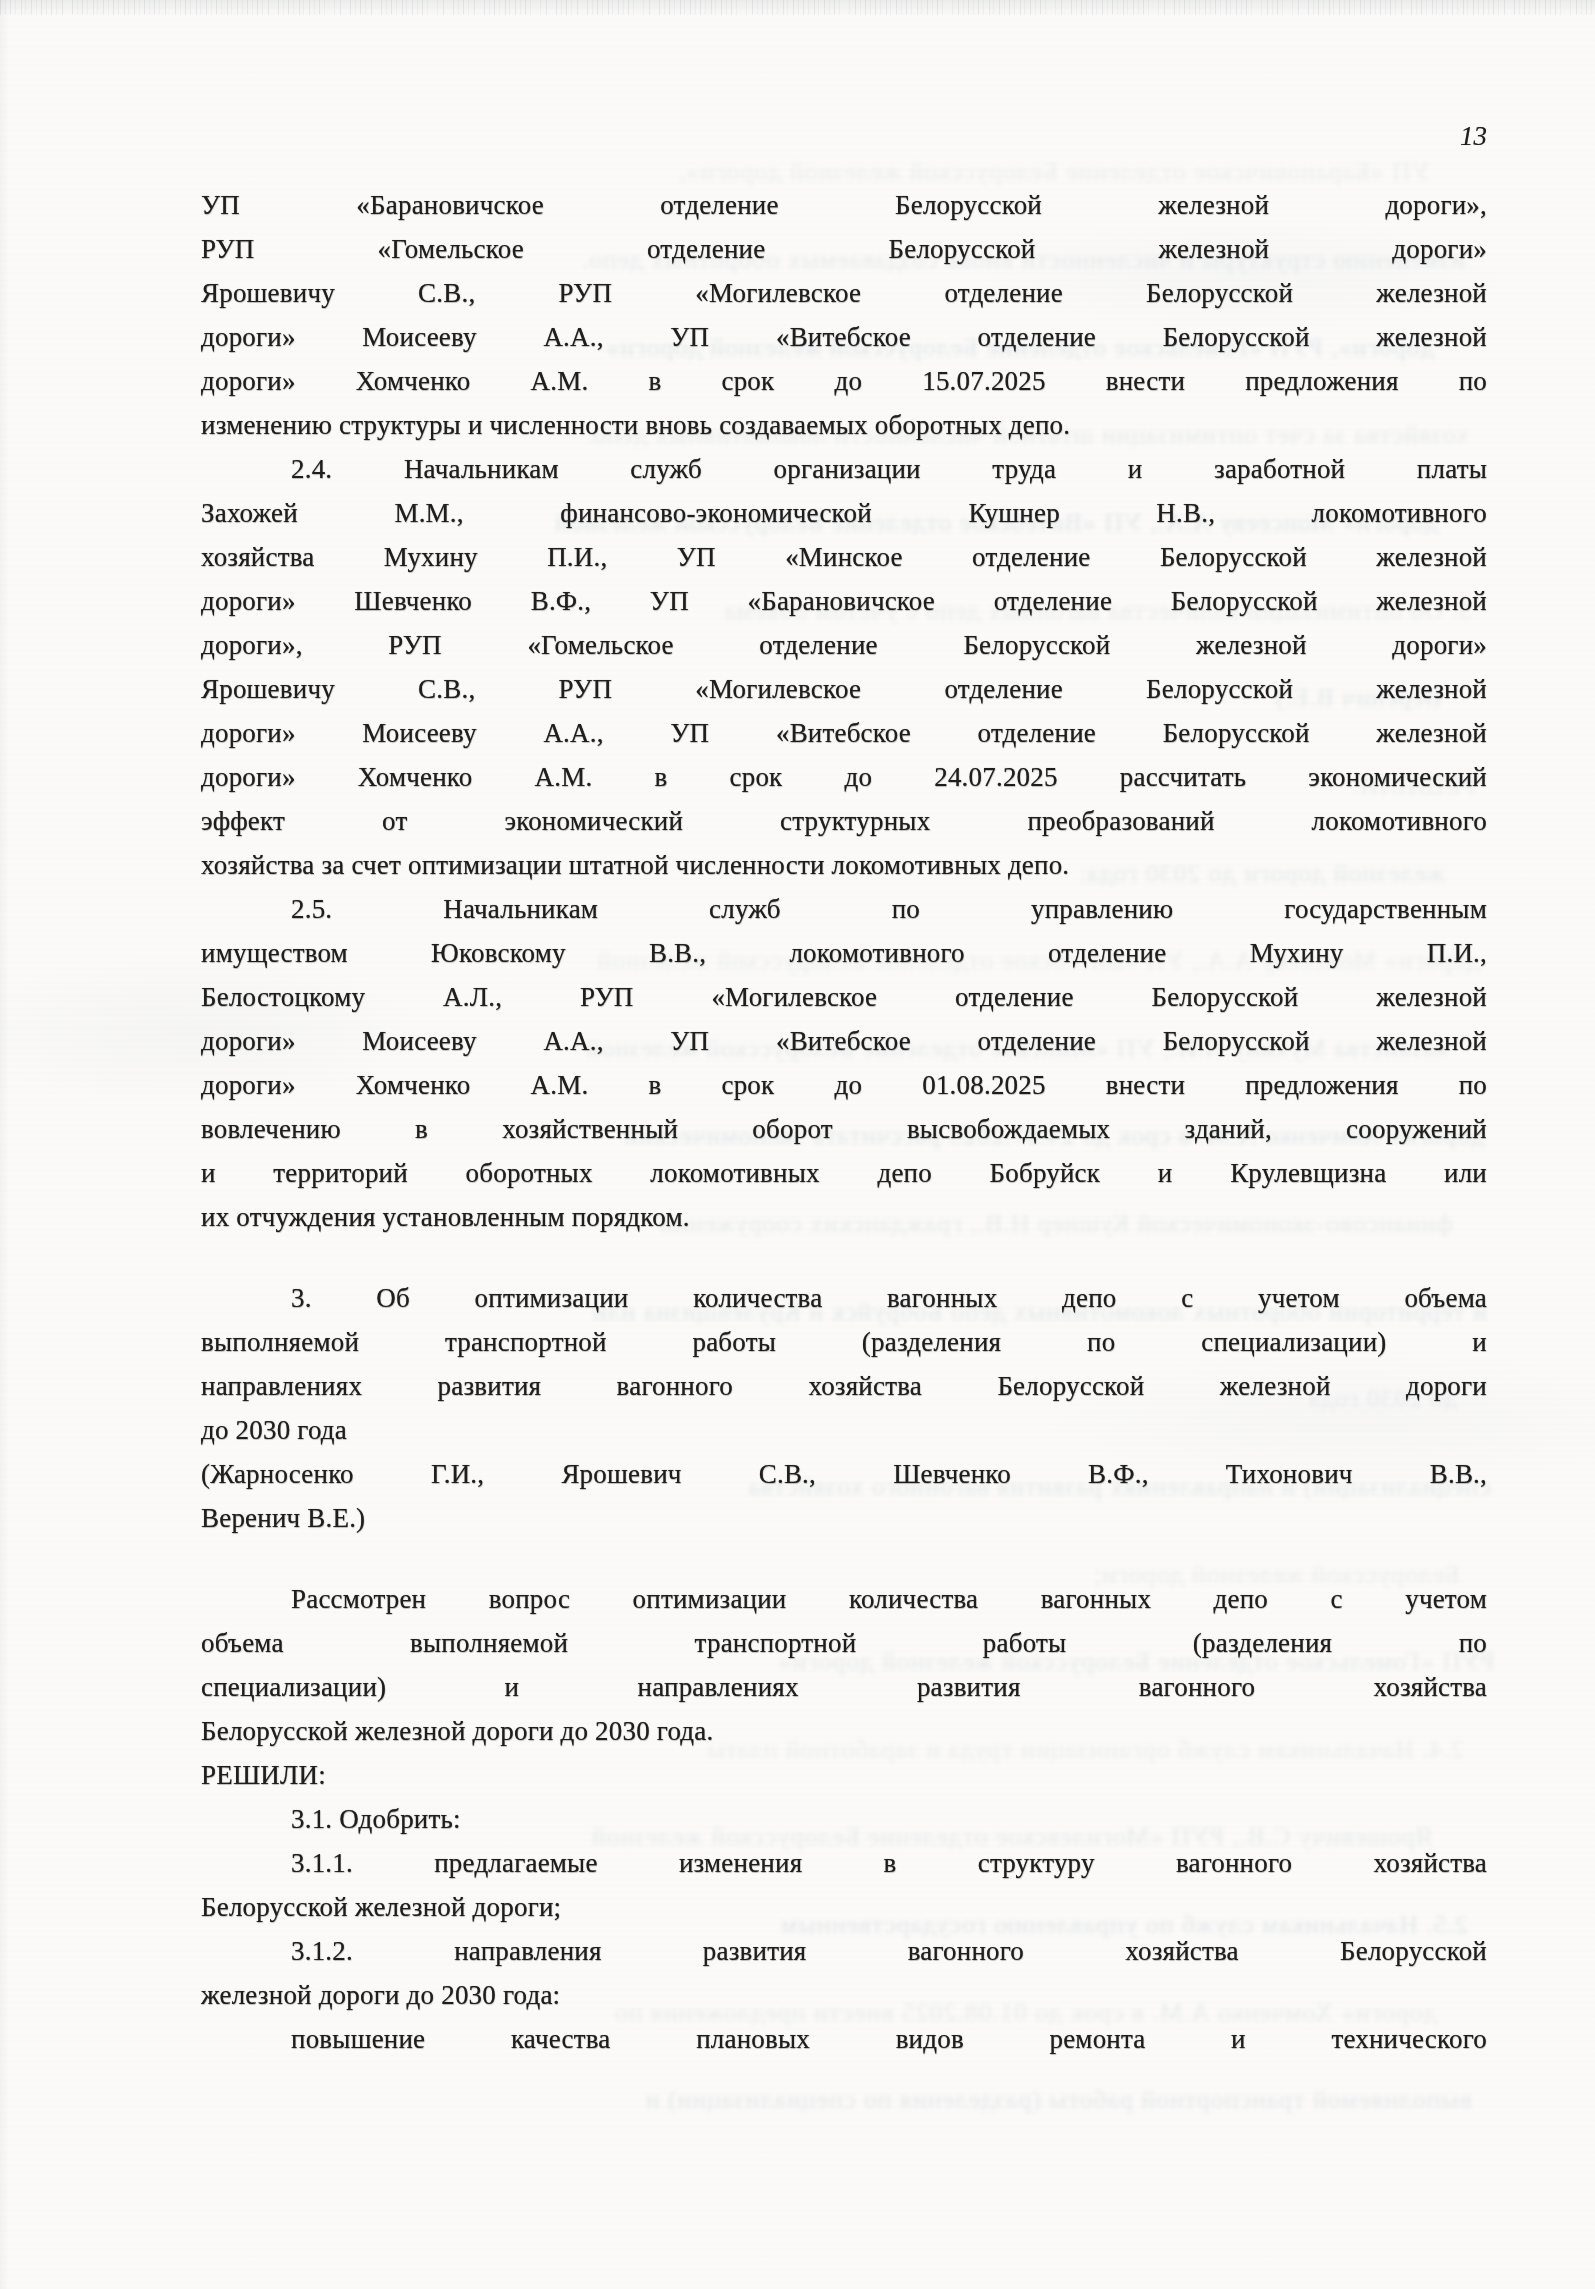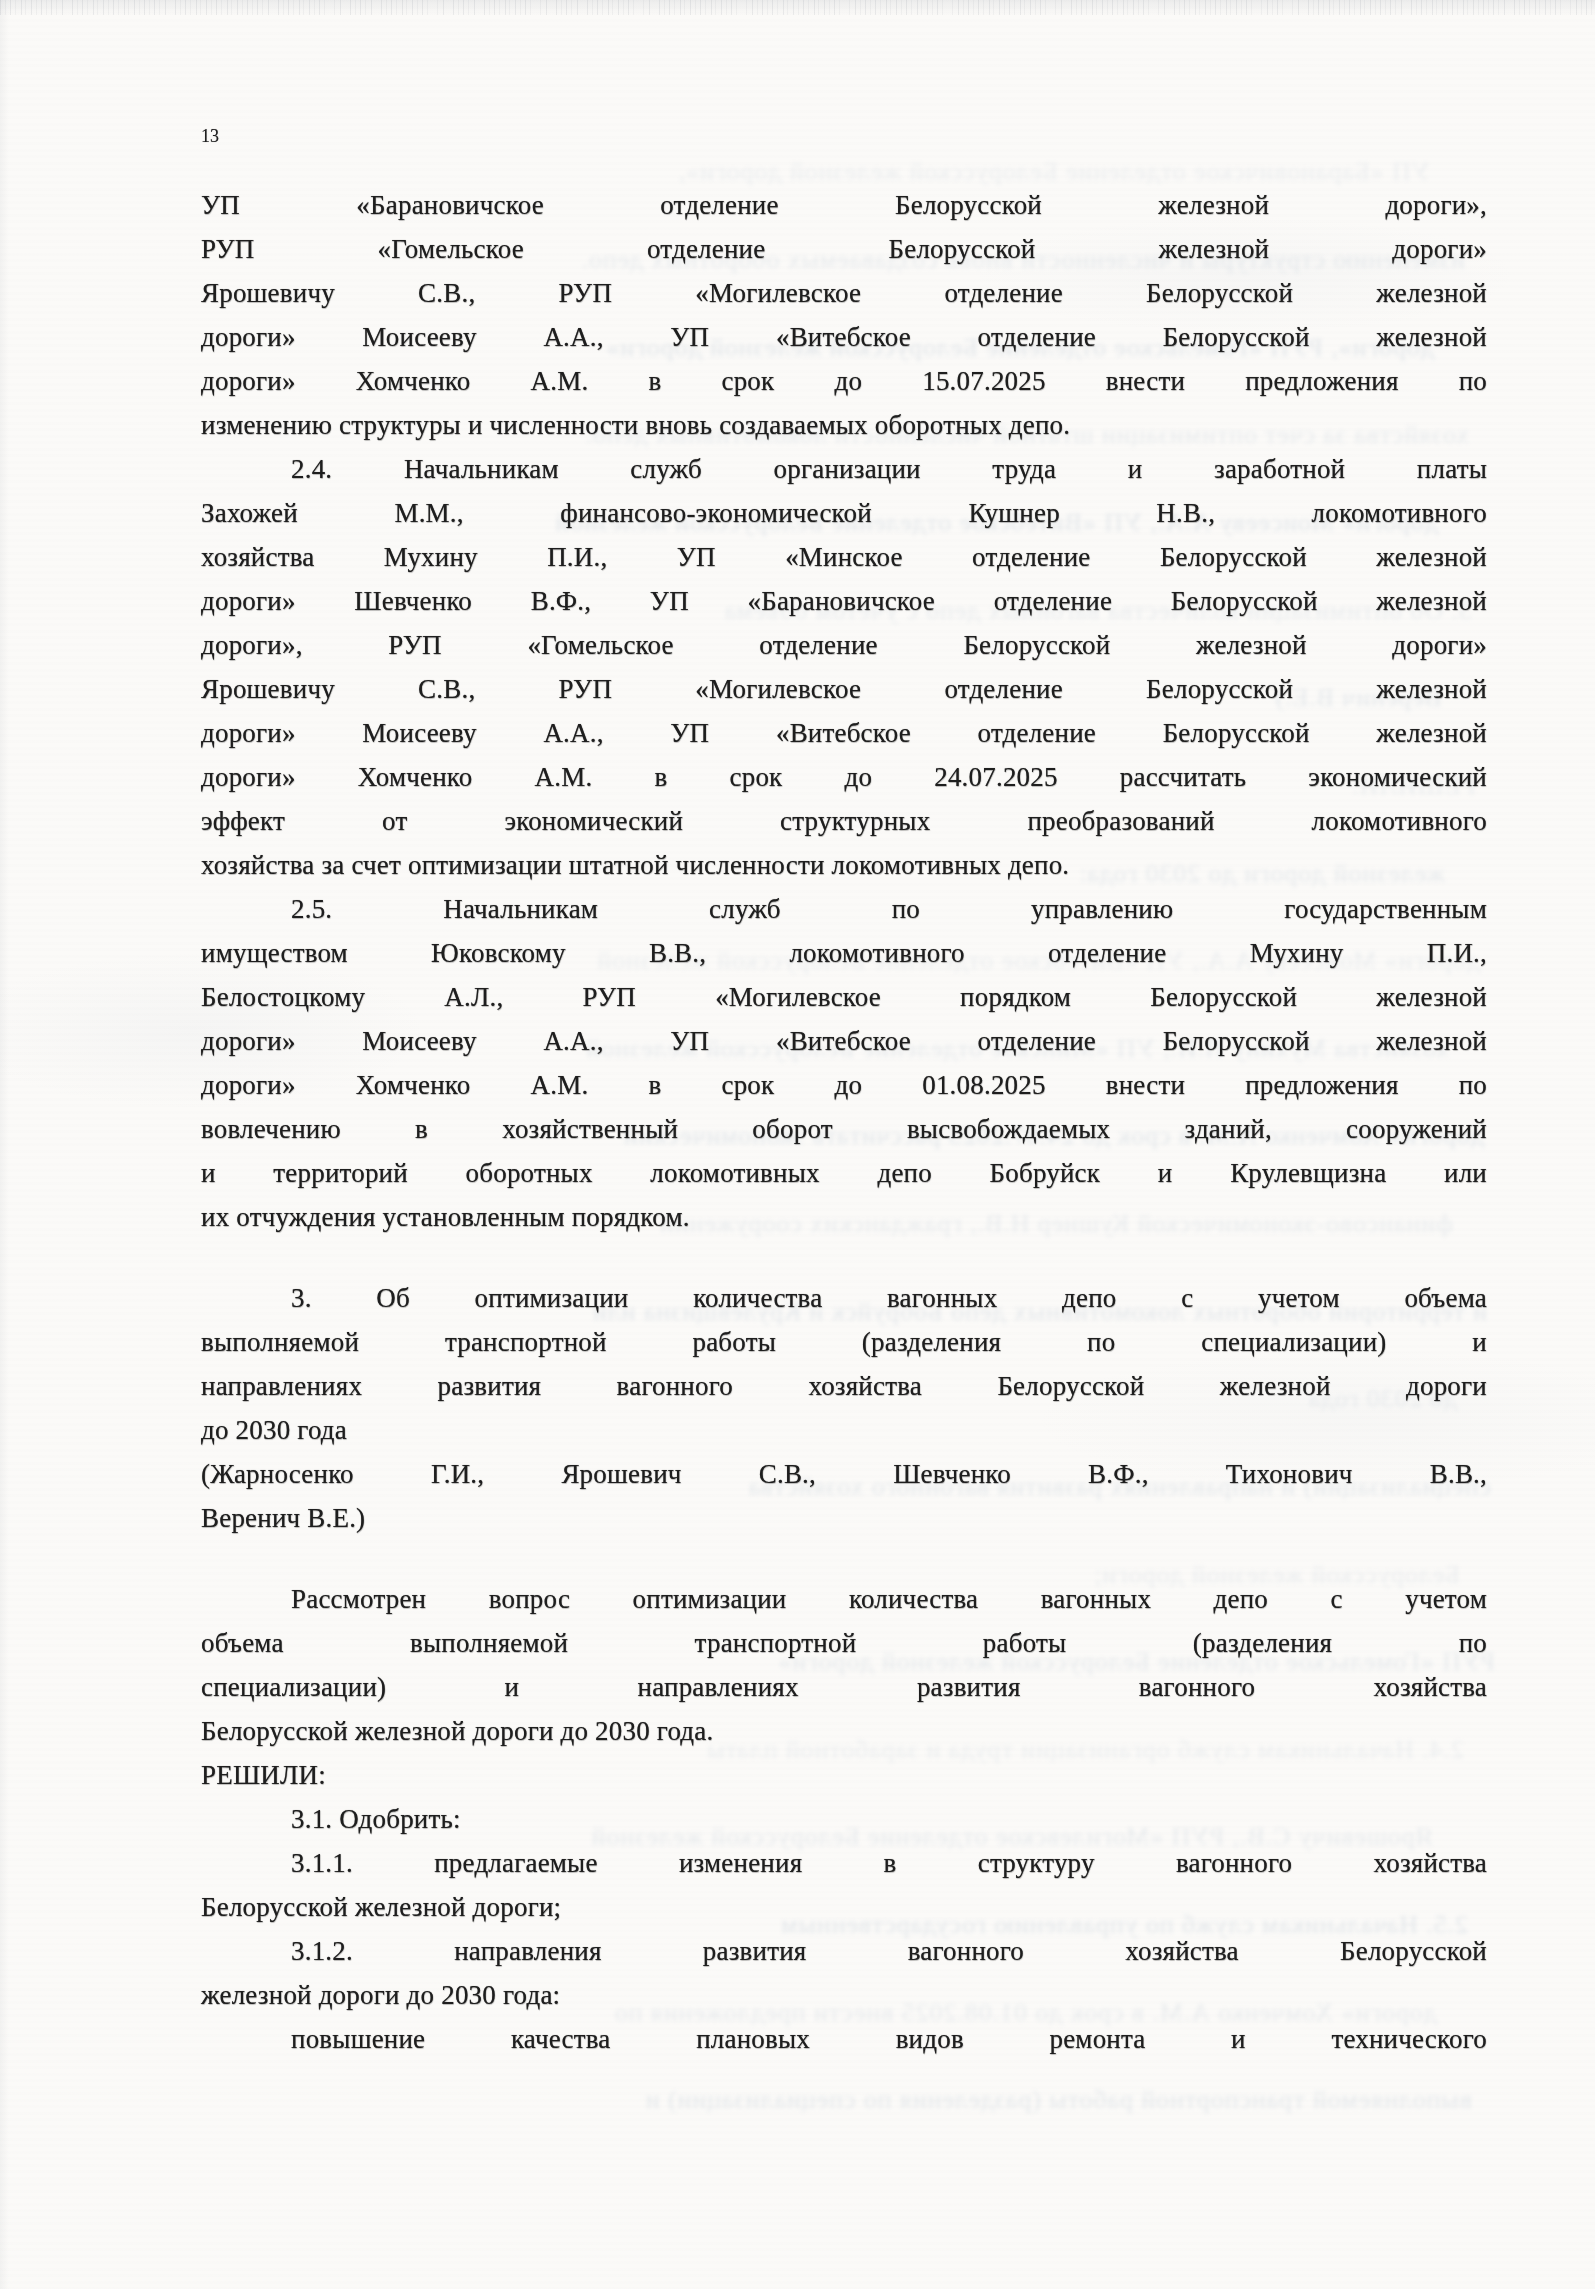--- a/index.html
+++ b/index.html
@@ -60,25 +60,26 @@
     filter: blur(1.9px);
     letter-spacing: 0.9px;
   }
   .content {
     position: absolute;
     left: 201px;
     top: 119px;
     width: 1286px;
   }
   .page-number {
-    text-align: left;
-    font-size: 18px;
+    text-align: right;
+    font-size: 27px;
     line-height: 34px;
     color: #1f1f1f;
     text-shadow: 0 0 0.7px rgba(25,25,25,0.55);
+    font-style: italic;
   }
   .body-text {
     margin-top: 30px;
     color: #1e1e1e;
   }
   .line {
     font-size: 27px;
     line-height: 44px;
     letter-spacing: 0.2px;
     text-align: justify;
@@ -145,21 +146,21 @@
           <div class="line">дороги», РУП «Гомельское отделение Белорусской железной дороги»</div>
           <div class="line">Ярошевичу С.В., РУП «Могилевское отделение Белорусской железной</div>
           <div class="line">дороги» Моисееву А.А., УП «Витебское отделение Белорусской железной</div>
           <div class="line">дороги» Хомченко А.М. в срок до 24.07.2025 рассчитать экономический</div>
           <div class="line">эффект от экономический структурных преобразований локомотивного</div>
           <div class="line left">хозяйства за счет оптимизации штатной численности локомотивных депо.</div>
         </div>
         <div class="block">
           <div class="line indent">2.5. Начальникам служб по управлению государственным</div>
           <div class="line">имуществом Юковскому В.В., локомотивного отделение Мухину П.И.,</div>
-          <div class="line">Белостоцкому А.Л., РУП «Могилевское порядком Белорусской железной</div>
+          <div class="line">Белостоцкому А.Л., РУП «Могилевское отделение Белорусской железной</div>
           <div class="line">дороги» Моисееву А.А., УП «Витебское отделение Белорусской железной</div>
           <div class="line">дороги» Хомченко А.М. в срок до 01.08.2025 внести предложения по</div>
           <div class="line">вовлечению в хозяйственный оборот высвобождаемых зданий, сооружений</div>
           <div class="line">и территорий оборотных локомотивных депо Бобруйск и Крулевщизна или</div>
           <div class="line left">их отчуждения установленным порядком.</div>
         </div>
         <div class="block gap">
           <div class="line indent">3. Об оптимизации количества вагонных депо с учетом объема</div>
           <div class="line">выполняемой транспортной работы (разделения по специализации) и</div>
           <div class="line">направлениях развития вагонного хозяйства Белорусской железной дороги</div>

